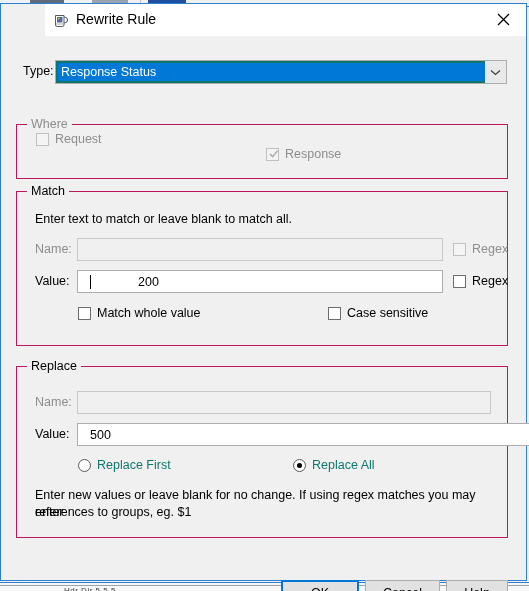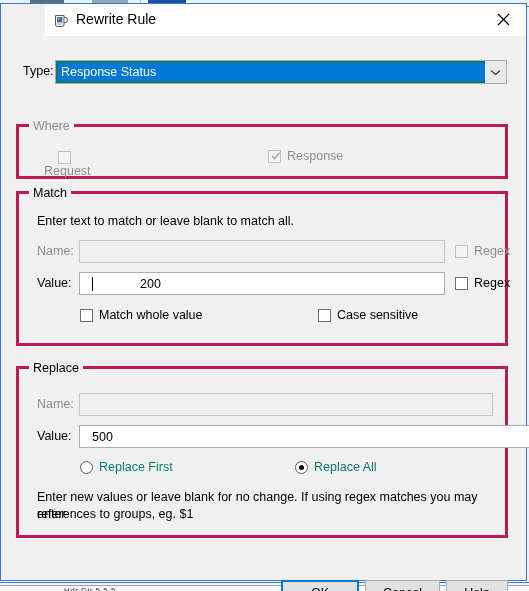--- a/index.html
+++ b/index.html
@@ -145,21 +145,21 @@
     width: 21px; height:22px;
     flex: 0 0 21px;
     display:flex; align-items:center; justify-content:center;
     background:#e9e9e9;
   }
   .combo .arrow-box svg { display:block; }
 
   
   .group {
     position:absolute;
-    border:3px solid #be185d;
+    border:1px solid #be185d;
     box-sizing:border-box;
     background: transparent;
   }
   .group > .g-label {
     position:absolute;
     top:-8px; left:10px;
     background:#f0f0f0;
     padding: 0 4px;
     font-size: 12.5px;
     color:#000;
@@ -337,21 +337,21 @@
             <svg width="11" height="7" viewBox="0 0 11 7">
               <path d="M1 1.5 L5.5 5.5 L10 1.5" fill="none" stroke="#404040" stroke-width="1.3"></path>
             </svg>
           </div>
         </div>
       </div>
 
       <div class="group disabled" id="grp-where">
         <div class="g-label">Where</div>
 
-        <div class="cb dis" style="left:19px; top:24px;flex-direction:column;">
+        <div class="cb dis" style="left:19px; top:7px;">
           <div class="box"></div>
           <div class="lbl">Request</div>
         </div>
 
         <div class="cb dis" style="left:249px; top:22px;">
           <div class="box">
             <svg class="tick" viewBox="0 0 12 12">
               <path d="M2 6 L4.6 8.6 L9.6 2.6" fill="none" stroke="#a6a6a6" stroke-width="1.4"></path>
             </svg>
           </div>
@@ -380,21 +380,21 @@
         </div>
         <div class="cb" style="left:436px; top:82px;">
           <div class="box"></div>
           <div class="lbl">Regex</div>
         </div>
 
         <div class="cb" style="left:61px; top:114px;">
           <div class="box"></div>
           <div class="lbl">Match whole value</div>
         </div>
-        <div class="cb" style="left:276px; top:114px;padding-left:23px;">
+        <div class="cb" style="left:288px; top:114px;padding-left:23px;">
           <div class="box"></div>
           <div class="lbl">Case sensitive</div>
         </div>
       </div>
 
       <div class="group" id="grp-replace">
         <div class="g-label">Replace</div>
 
         <div class="fld-label dis" style="left:18px; top:28px;">Name:</div>
         <div class="tinput dis" style="left:60px; top:24px; width:414px;">

